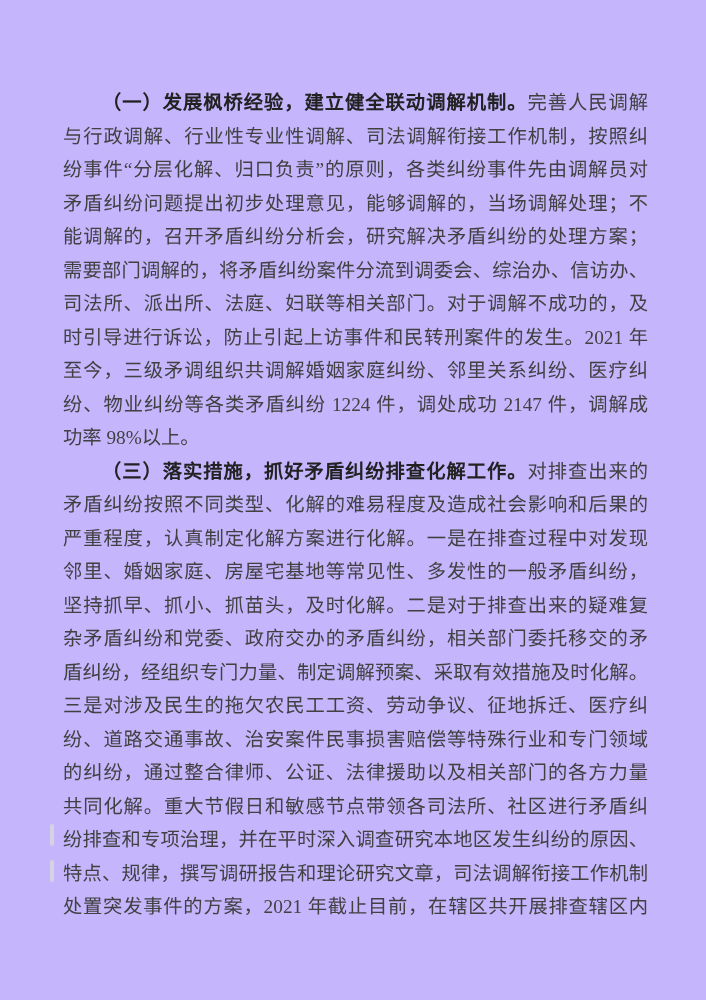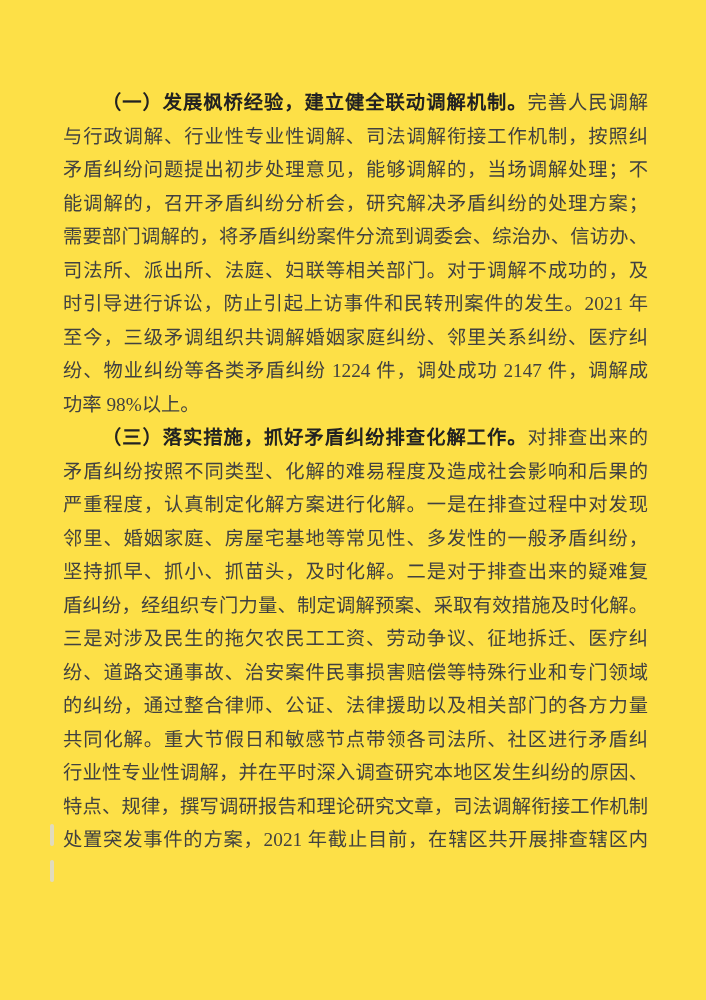--- a/index.html
+++ b/index.html
@@ -45,45 +45,47 @@
     border-radius: 2px;
     background: #d9d9d9;
     opacity: 0.8;
   }
   .artifact.a1 { left: 50px; top: 824px; height: 22px; }
   .artifact.a2 { left: 50px; top: 860px; height: 22px; }
 </style>
 </head>
 <body>
 
-<div class="page" style="background: #fde047;">
+<div class="page" style="background: #c4b5fd;">
   <div class="text-block" style="color: rgb(65, 65, 65);">
       <div class="paragraph">
         <div class="line indent"><span class="lead-bold" style="color: rgb(34, 34, 34);">（一）发展枫桥经验，建立健全联动调解机制。</span>完善人民调解</div>
         <div class="line">与行政调解、行业性专业性调解、司法调解衔接工作机制，按照纠</div>
+        <div class="line">纷事件“分层化解、归口负责”的原则，各类纠纷事件先由调解员对</div>
         <div class="line">矛盾纠纷问题提出初步处理意见，能够调解的，当场调解处理；不</div>
         <div class="line">能调解的，召开矛盾纠纷分析会，研究解决矛盾纠纷的处理方案；</div>
         <div class="line">需要部门调解的，将矛盾纠纷案件分流到调委会、综治办、信访办、</div>
         <div class="line">司法所、派出所、法庭、妇联等相关部门。对于调解不成功的，及</div>
         <div class="line">时引导进行诉讼，防止引起上访事件和民转刑案件的发生。2021 年</div>
         <div class="line">至今，三级矛调组织共调解婚姻家庭纠纷、邻里关系纠纷、医疗纠</div>
         <div class="line">纷、物业纠纷等各类矛盾纠纷 1224 件，调处成功 2147 件，调解成</div>
         <div class="line short">功率 98%以上。</div>
       </div>
       <div class="paragraph">
         <div class="line indent"><span class="lead-bold" style="color: rgb(34, 34, 34);">（三）落实措施，抓好矛盾纠纷排查化解工作。</span>对排查出来的</div>
         <div class="line">矛盾纠纷按照不同类型、化解的难易程度及造成社会影响和后果的</div>
         <div class="line">严重程度，认真制定化解方案进行化解。一是在排查过程中对发现</div>
         <div class="line">邻里、婚姻家庭、房屋宅基地等常见性、多发性的一般矛盾纠纷，</div>
         <div class="line">坚持抓早、抓小、抓苗头，及时化解。二是对于排查出来的疑难复</div>
+        <div class="line">杂矛盾纠纷和党委、政府交办的矛盾纠纷，相关部门委托移交的矛</div>
         <div class="line">盾纠纷，经组织专门力量、制定调解预案、采取有效措施及时化解。</div>
         <div class="line">三是对涉及民生的拖欠农民工工资、劳动争议、征地拆迁、医疗纠</div>
         <div class="line">纷、道路交通事故、治安案件民事损害赔偿等特殊行业和专门领域</div>
         <div class="line">的纠纷，通过整合律师、公证、法律援助以及相关部门的各方力量</div>
         <div class="line">共同化解。重大节假日和敏感节点带领各司法所、社区进行矛盾纠</div>
-        <div class="line">行业性专业性调解，并在平时深入调查研究本地区发生纠纷的原因、</div>
+        <div class="line">纷排查和专项治理，并在平时深入调查研究本地区发生纠纷的原因、</div>
         <div class="line">特点、规律，撰写调研报告和理论研究文章，司法调解衔接工作机制</div>
         <div class="line">处置突发事件的方案，2021 年截止目前，在辖区共开展排查辖区内</div>
       </div>
     </div>
   <div class="artifact a1"></div>
   <div class="artifact a2"></div>
 </div>
 
 </body></html>

